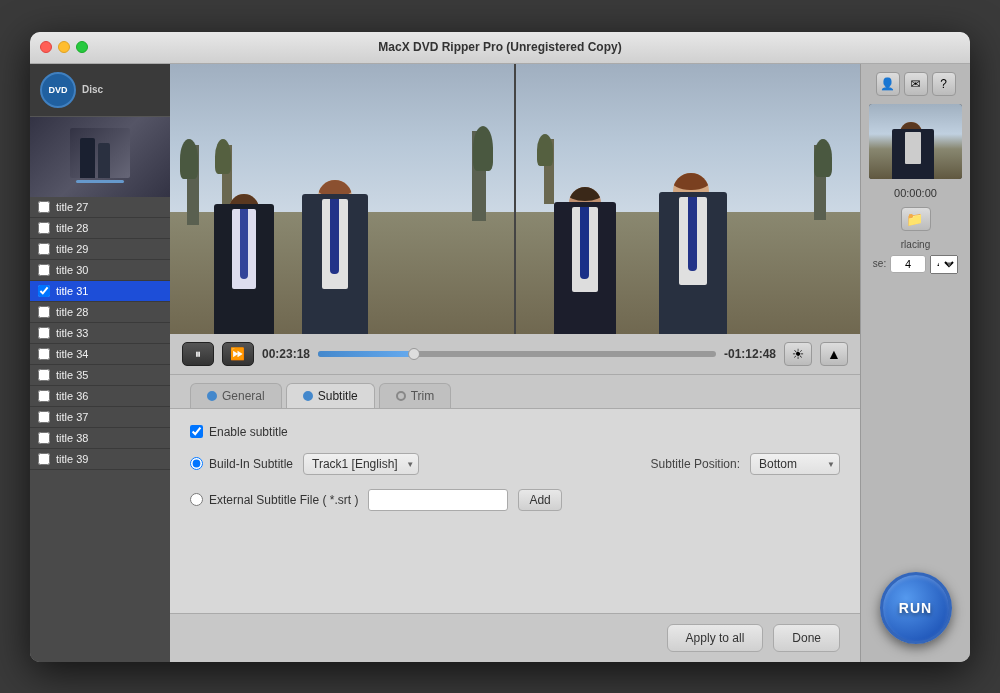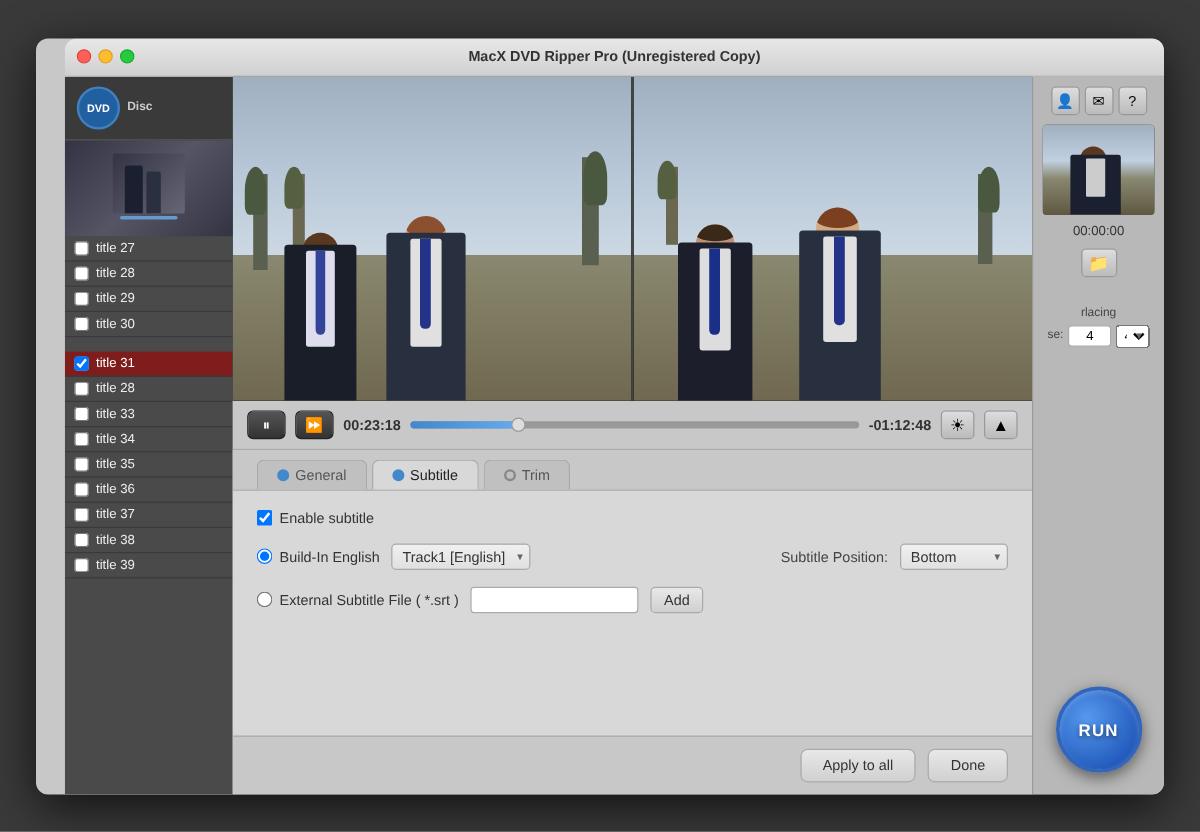--- a/index.html
+++ b/index.html
@@ -15,21 +15,20 @@
 
     .window {
       width: 940px;
       height: 630px;
       background: #c8c8c8;
       border-radius: 10px;
       box-shadow: 0 10px 40px rgba(0,0,0,0.7);
       overflow: hidden;
       display: flex;
       flex-direction: column;
-      padding-left: 24px;
     }
 
     
     .titlebar {
       height: 32px;
       background: linear-gradient(to bottom, #e8e8e8, #d0d0d0);
       border-bottom: 1px solid #aaa;
       display: flex;
       align-items: center;
       justify-content: center;
@@ -123,21 +122,21 @@
     .title-list::-webkit-scrollbar-track { background: #3a3a3a; }
     .title-list::-webkit-scrollbar-thumb { background: #666; border-radius: 3px; }
 
     .title-item {
       display: flex;
       align-items: center;
       padding: 4px 8px;
       cursor: pointer;
       border-bottom: 1px solid #3a3a3a;
     }
-    .title-item.selected { background: #7f1d1d; margin-top: 12px; }
+    .title-item.selected { background: #1d4ed8; }
     .title-item input[type="checkbox"] {
       margin-right: 6px;
       width: 12px;
       height: 12px;
     }
     .title-item-label {
       font-size: 11px;
       color: #eee;
     }
     .title-item.selected .title-item-label { color: #fff; }
@@ -720,21 +719,21 @@
           <div class="form-row">
             <label class="checkbox-label">
               <input type="checkbox" checked="" style="">
               <span>Enable subtitle</span>
             </label>
           </div>
 
           <div class="form-row">
             <label class="radio-label">
               <input type="radio" name="subtitle-type" checked="" style="">
-              <span>Build-In English</span>
+              <span>Build-In Subtitle</span>
             </label>
             <div class="select-wrap">
               <select class="form-select">
                 <option>Track1 [English]</option>
               </select>
             </div>
             <span style="flex:1"></span>
             <span class="subtitle-pos-label">Subtitle Position:</span>
             <div class="select-wrap">
               <select class="form-select" style="width:90px;">
@@ -787,21 +786,21 @@
           </div>
         </div>
       </div>
 
       <div class="time-code">00:00:00</div>
 
       <div class="folder-btn">
         <span>📁</span>
       </div>
 
-      <div style="margin-top:16px;">
+      <div style="margin-top:0;">
         <div class="deinterlace-label">rlacing</div>
         <div class="deinterlace-row">
           <span style="font-size:10px;color:#444;">se:</span>
           <input type="text" class="deinterlace-input" value="4" style="">
           <div class="select-wrap">
             <select style="width:28px;font-size:10px;padding:2px;">
               <option>4</option>
               <option>2</option>
               <option>8</option>
             </select>

